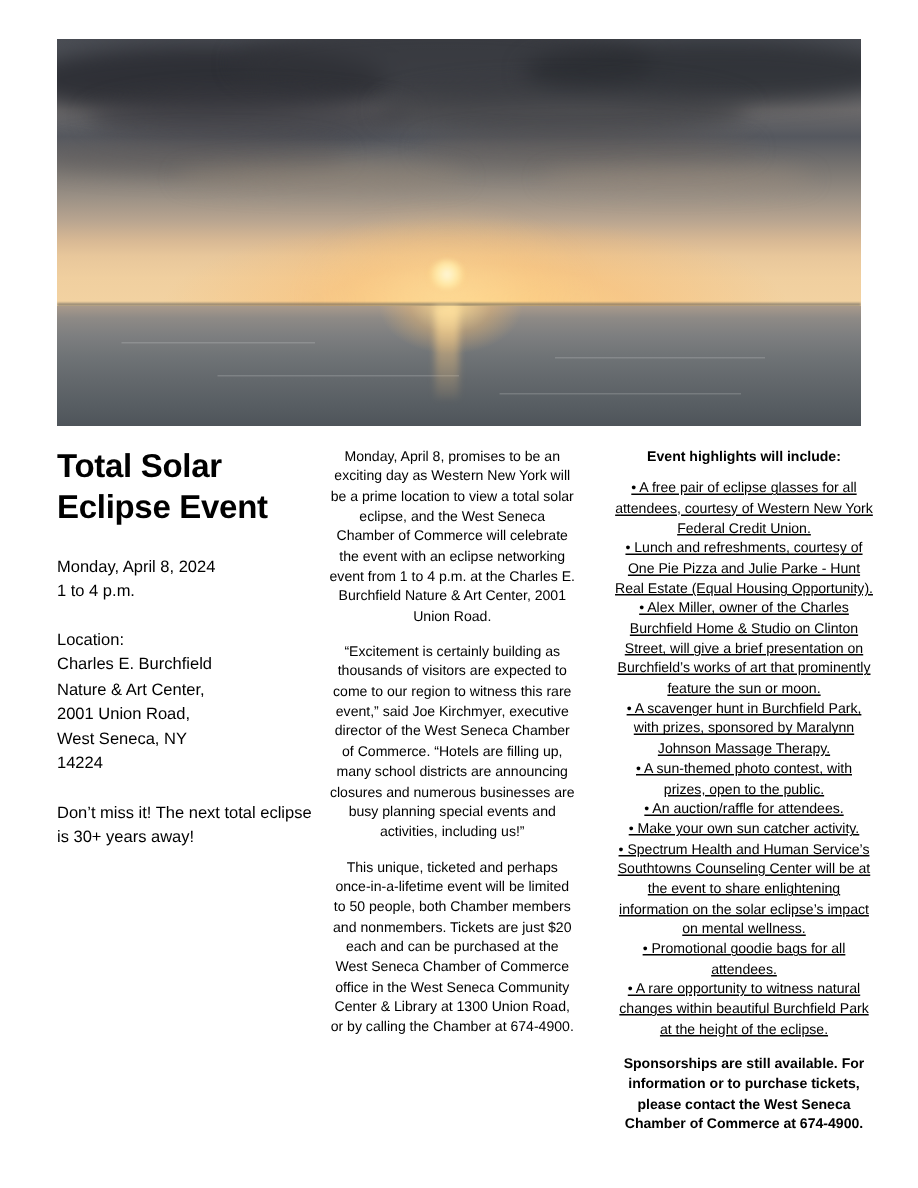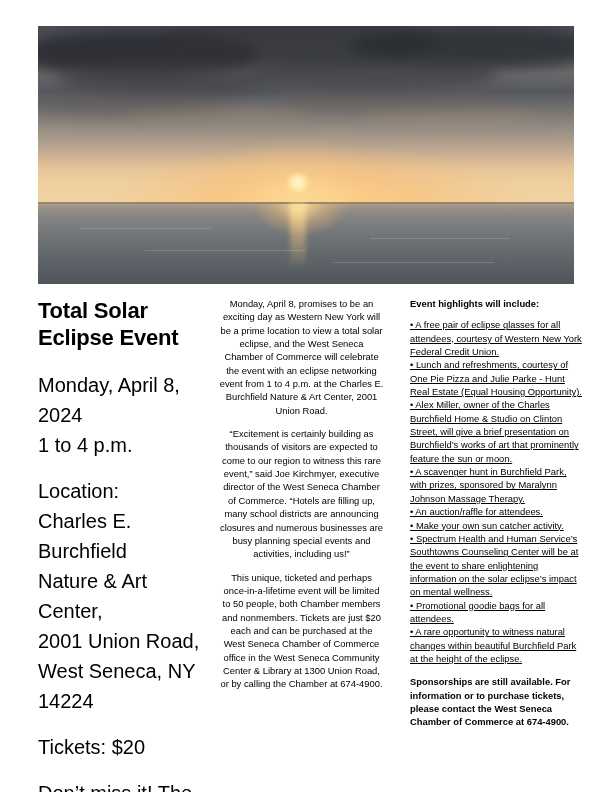--- a/index.html
+++ b/index.html
@@ -134,31 +134,31 @@
     left: 38px;
     top: 297px;
     width: 536px;
   }
   .col {
     position: absolute;
     top: 0;
   }
   .col-left  { left: 0px;   width: 175px; }
   .col-mid   { left: 181px; width: 165px; }
-  .col-right { left: 372px; width: 172px; }
+  .col-right { left: 372px; width: 172px; text-align: center; }
 
   .headline {
     font-size: 22px;
     font-weight: bold;
     line-height: 1.24;
     letter-spacing: -0.2px;
     margin: 0 0 18px 0;
   }
   .left-block {
-    font-size: 20px;
+    font-size: 11px;
     line-height: 1.5;
     margin: 0 0 16px 0;
   }
   .body-text {
     font-size: 9.4px;
     line-height: 1.42;
     margin: 0 0 10px 0;
     text-align: center;
   }
   .col-right .lead {
@@ -218,37 +218,37 @@
     <div class="col col-left">
       <h1 class="headline">Total Solar Eclipse Event</h1>
       <p class="left-block" style="white-space: pre-line;">Monday, April 8, 2024
 1 to 4 p.m.</p>
       <p class="left-block" style="white-space: pre-line;">Location:
 Charles E. Burchfield
 Nature &amp; Art Center,
 2001 Union Road,
 West Seneca, NY
 14224</p>
-      <p class="left-block">Tickets: $20</p>
       <p class="left-block">Don’t miss it! The next total eclipse is 30+ years away!</p>
     </div>
 
     <div class="col col-mid">
       <p class="body-text">Monday, April 8, promises to be an exciting day as Western New York will be a prime location to view a total solar eclipse, and the West Seneca Chamber of Commerce will celebrate the event with an eclipse networking event from 1 to 4 p.m. at the Charles E. Burchfield Nature &amp; Art Center, 2001 Union Road.</p>
       <p class="body-text">“Excitement is certainly building as thousands of visitors are expected to come to our region to witness this rare event,” said Joe Kirchmyer, executive director of the West Seneca Chamber of Commerce. “Hotels are filling up, many school districts are announcing closures and numerous businesses are busy planning special events and activities, including us!”</p>
       <p class="body-text">This unique, ticketed and perhaps once-in-a-lifetime event will be limited to 50 people, both Chamber members and nonmembers. Tickets are just $20 each and can be purchased at the West Seneca Chamber of Commerce office in the West Seneca Community Center &amp; Library at 1300 Union Road, or by calling the Chamber at 674-4900.</p>
     </div>
 
     <div class="col col-right">
       <p class="lead">Event highlights will include:</p>
       <div class="bullets">
         <div class="b">• A free pair of eclipse glasses for all attendees, courtesy of Western New York Federal Credit Union.</div>
         <div class="b">• Lunch and refreshments, courtesy of One Pie Pizza and Julie Parke - Hunt Real Estate (Equal Housing Opportunity).</div>
         <div class="b">• Alex Miller, owner of the Charles Burchfield Home &amp; Studio on Clinton Street, will give a brief presentation on Burchfield’s works of art that prominently feature the sun or moon.</div>
         <div class="b">• A scavenger hunt in Burchfield Park, with prizes, sponsored by Maralynn Johnson Massage Therapy.</div>
+        <div class="b">• A sun-themed photo contest, with prizes, open to the public.</div>
         <div class="b">• An auction/raffle for attendees.</div>
         <div class="b">• Make your own sun catcher activity.</div>
         <div class="b">• Spectrum Health and Human Service’s Southtowns Counseling Center will be at the event to share enlightening information on the solar eclipse’s impact on mental wellness.</div>
         <div class="b">• Promotional goodie bags for all attendees.</div>
         <div class="b">• A rare opportunity to witness natural changes within beautiful Burchfield Park at the height of the eclipse.</div>
       </div>
       <p class="closing">Sponsorships are still available. For information or to purchase tickets, please contact the West Seneca Chamber of Commerce at 674-4900.</p>
     </div>
 
   </div>

